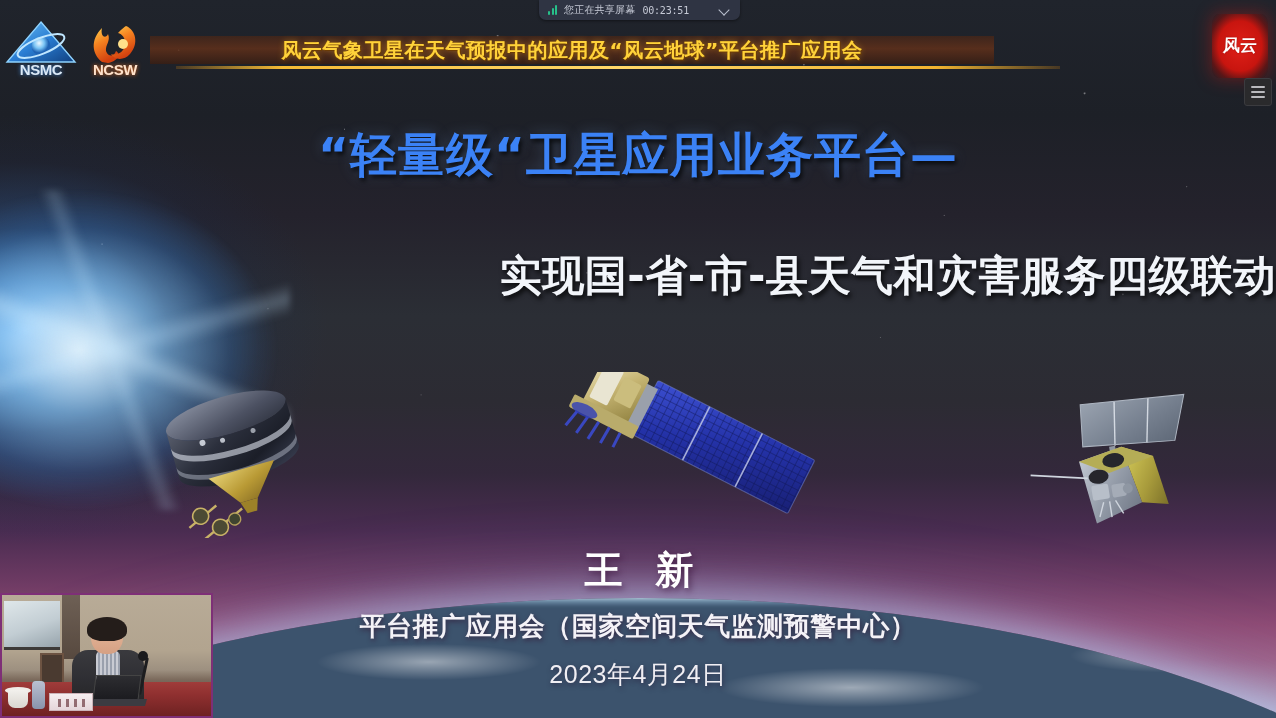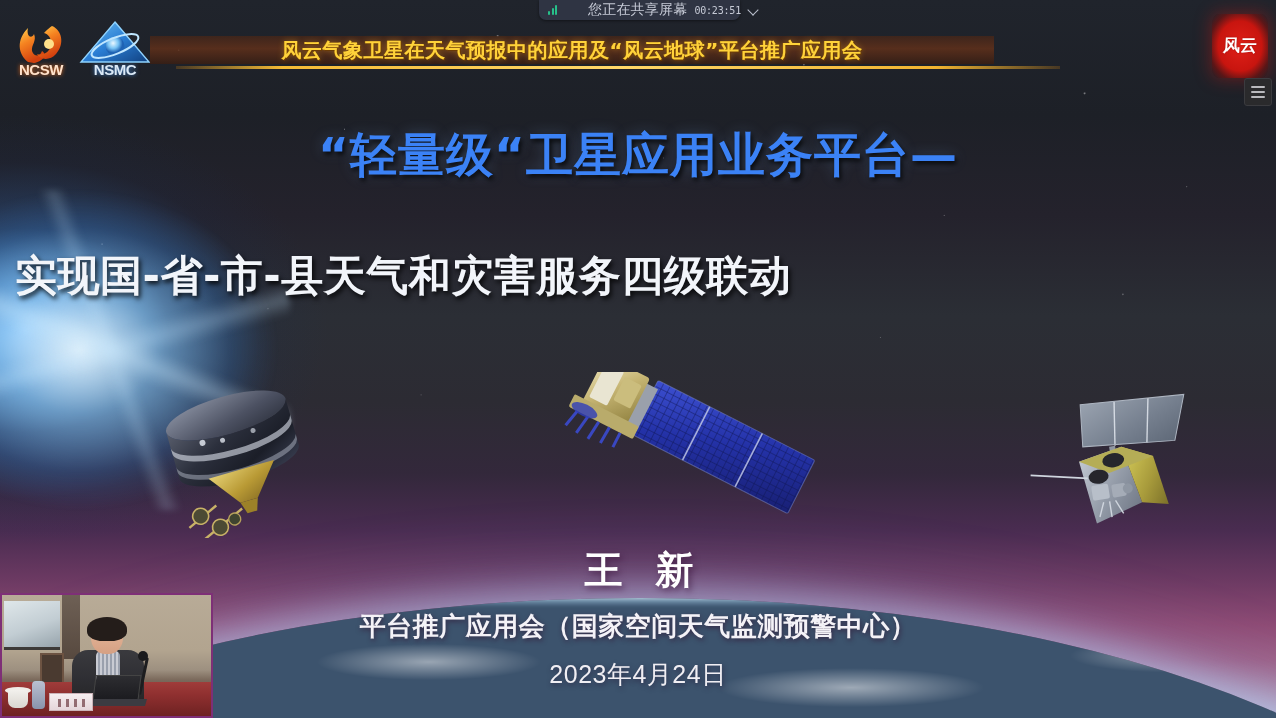--- a/index.html
+++ b/index.html
@@ -120,24 +120,23 @@
     z-index: 40;
     box-shadow: 0 1px 3px rgba(0,0,0,0.45);
   }
   .signal-bars { display: flex; align-items: flex-end; gap: 1.5px; height: 10px; }
   .signal-bars i { display: block; width: 2px; background: #27c08a; border-radius: 1px; }
   .signal-bars i:nth-child(1) { height: 4px; }
   .signal-bars i:nth-child(2) { height: 7px; }
   .signal-bars i:nth-child(3) { height: 10px; }
   .share-label {
     color: #c6cad6;
-    font-size: 14px;
+    font-size: 10px;
     letter-spacing: 0.2px;
     white-space: nowrap;
-    margin-left: 24px;
   }
   .share-timer {
     color: #c6cad6;
     font-size: 10px;
     font-family: "DejaVu Sans Mono", "Liberation Mono", monospace;
     letter-spacing: -0.2px;
     white-space: nowrap;
   }
   .chev {
     margin-left: auto;
@@ -272,30 +271,29 @@
     font-weight: bold;
     color: #ef1f1f;
     margin-left: 26px;
     letter-spacing: 1px;
     text-shadow: 2px 3px 6px rgba(0,0,0,0.9);
     font-family: "DejaVu Sans", "Liberation Sans", sans-serif;
   }
   .subtitle {
     position: absolute;
     left: 0; right: 0; top: 248px;
-    text-align: left;
+    text-align: right;
     font-size: 42px;
     font-weight: bold;
     color: #f2f5fa;
     letter-spacing: 0.5px;
     text-shadow: 2px 3px 5px rgba(0,0,0,0.85);
     z-index: 20;
     font-family: "DejaVu Sans", "Liberation Sans", sans-serif;
     white-space: nowrap;
-    padding-left: 15px;
   }
   .presenter {
     position: absolute;
     left: 0; right: 0; top: 545px;
     text-align: center;
     font-size: 38px;
     font-weight: bold;
     color: #ffffff;
     letter-spacing: 10px;
     text-shadow: 2px 3px 6px rgba(60,20,60,0.75);
@@ -594,54 +592,54 @@
 
   <div class="title-row">
     <span class="title-white">“轻量级“卫星应用业务平台—</span>
   </div>
   <div class="subtitle">实现国-省-市-县天气和灾害服务四级联动</div>
   <div class="presenter">王 新</div>
   <div class="affiliation">平台推广应用会（国家空间天气监测预警中心）</div>
   <div class="slide-date">2023年4月24日</div>
 
   <div class="logos">
-    <div class="logo-unit logo-ncsw">
-      <svg viewBox="0 0 74 44" width="74" height="44">
-        <defs>
-          <linearGradient id="ncswFlame" x1="0" y1="0" x2="0.4" y2="1">
-            <stop offset="0%" stop-color="#ffd14f"></stop>
-            <stop offset="45%" stop-color="#f58220"></stop>
-            <stop offset="100%" stop-color="#d2400f"></stop>
-          </linearGradient>
-        </defs>
-        <path d="M24 42 C14 34 12 20 24 8 C22 17 28 19 30 14 C33 21 27 25 28 31 C30 37 36 37 38 31 C44 35 38 42 30 43 Z" fill="url(#ncswFlame)"></path>
-        <path d="M48 6 C58 10 61 24 52 34 C46 41 36 40 33 34 C39 36 46 32 47 25 C48 18 44 14 40 13 C44 9 46 7 48 6 Z" fill="url(#ncswFlame)"></path>
-        <circle cx="45" cy="24" r="5" fill="#ffe08a"></circle>
-      </svg>
-      <div class="logo-text">NCSW</div>
-    </div>
     <div class="logo-unit logo-nsmc">
       <svg viewBox="0 0 74 44" width="74" height="44">
         <defs>
           <linearGradient id="nsmcTri" x1="0" y1="0" x2="1" y2="1">
             <stop offset="0%" stop-color="#6fc2f2"></stop>
             <stop offset="50%" stop-color="#2a7ed4"></stop>
             <stop offset="100%" stop-color="#11407f"></stop>
           </linearGradient>
           <radialGradient id="nsmcBall" cx="40%" cy="35%">
             <stop offset="0%" stop-color="#eaf7ff"></stop>
             <stop offset="55%" stop-color="#79c4f5"></stop>
             <stop offset="100%" stop-color="#1f63b4"></stop>
           </radialGradient>
         </defs>
         <polygon points="37,2 71,42 3,42" fill="url(#nsmcTri)" stroke="#8fd3ff" stroke-width="1.4"></polygon>
         <circle cx="37" cy="26" r="9.5" fill="url(#nsmcBall)"></circle>
         <ellipse cx="37" cy="26" rx="25" ry="8" fill="none" stroke="#bfe6ff" stroke-width="2" transform="rotate(-22 37 26)"></ellipse>
       </svg>
       <div class="logo-text">NSMC</div>
+    </div>
+    <div class="logo-unit logo-ncsw">
+      <svg viewBox="0 0 74 44" width="74" height="44">
+        <defs>
+          <linearGradient id="ncswFlame" x1="0" y1="0" x2="0.4" y2="1">
+            <stop offset="0%" stop-color="#ffd14f"></stop>
+            <stop offset="45%" stop-color="#f58220"></stop>
+            <stop offset="100%" stop-color="#d2400f"></stop>
+          </linearGradient>
+        </defs>
+        <path d="M24 42 C14 34 12 20 24 8 C22 17 28 19 30 14 C33 21 27 25 28 31 C30 37 36 37 38 31 C44 35 38 42 30 43 Z" fill="url(#ncswFlame)"></path>
+        <path d="M48 6 C58 10 61 24 52 34 C46 41 36 40 33 34 C39 36 46 32 47 25 C48 18 44 14 40 13 C44 9 46 7 48 6 Z" fill="url(#ncswFlame)"></path>
+        <circle cx="45" cy="24" r="5" fill="#ffe08a"></circle>
+      </svg>
+      <div class="logo-text">NCSW</div>
     </div>
   </div>
 
   <div class="banner">
     <span class="banner-text">风云气象卫星在天气预报中的应用及“风云地球”平台推广应用会</span>
   </div>
   <div class="banner-rule"></div>
 
   <div class="seal">
     <span class="seal-text">风云</span>

